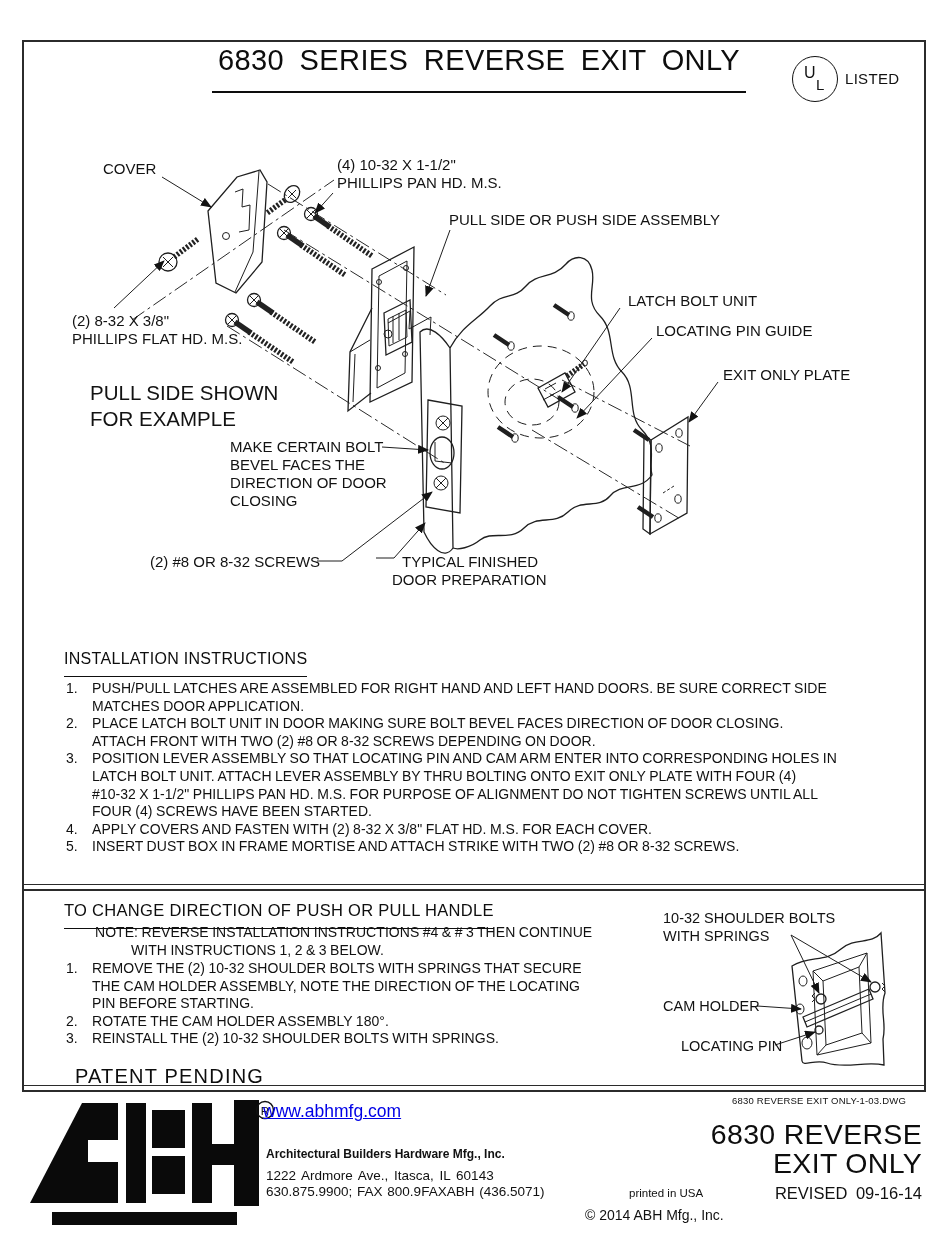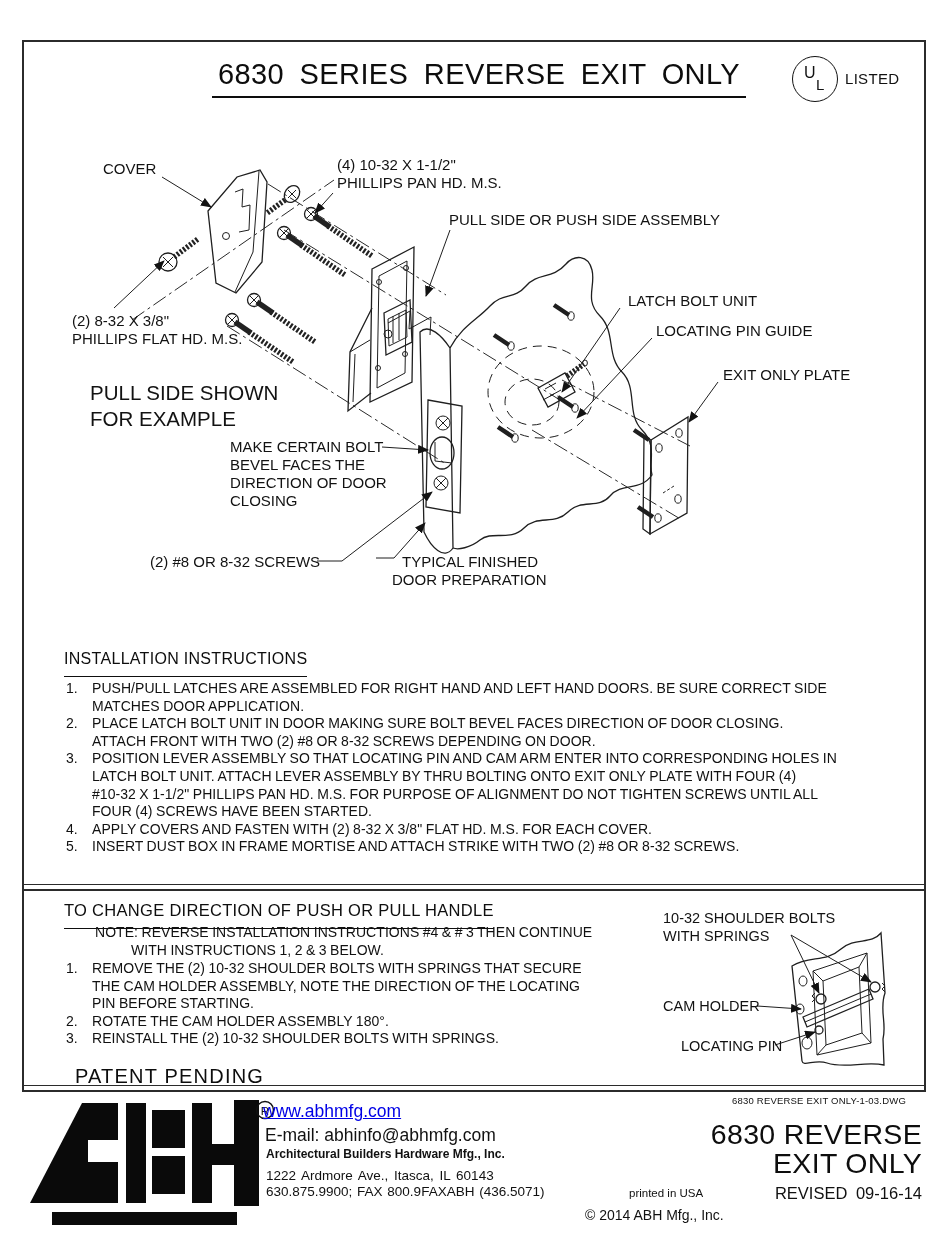--- a/index.html
+++ b/index.html
@@ -11,22 +11,22 @@
   .main-box {
     position:absolute; left:22px; top:40px; width:904px; height:1052px;
     border:2px solid #2b2b2b; background:#fff;
   }
   .hr { position:absolute; left:22px; width:904px; background:#2b2b2b; }
   .hr-a { top:884px; height:1px; }
   .hr-b { top:889px; height:2px; }
   .hr-c { top:1085px; height:1px; }
 
   .doc-title {
-    position:absolute; left:212px; top:58px; font-size:29px; letter-spacing:.4px;
-    word-spacing:7px; color:#0d0d0d; border-bottom:2.5px solid #0d0d0d; padding:0 6px 5px 6px;
+    position:absolute; left:212px; top:44px; font-size:29px; letter-spacing:.4px;
+    word-spacing:7px; color:#0d0d0d; border-bottom:2.5px solid #0d0d0d; padding:0 6px 14px 6px;
     white-space:nowrap;
   }
   .ul-mark { position:absolute; left:792px; top:56px; }
   .ul-circle { position:absolute; left:0; top:0; width:46px; height:46px; border:1.7px solid #111; border-radius:50%; }
   .ul-u { position:absolute; left:11px; top:7px; font-size:16px; }
   .ul-l { position:absolute; left:23px; top:19px; font-size:15px; }
   .ul-listed { position:absolute; left:53px; top:14px; font-size:15px; letter-spacing:.3px; }
 
   svg { position:absolute; }
   svg text { font-family:"Liberation Sans", sans-serif; fill:#121212; }
@@ -338,21 +338,20 @@
       <rect x="204" y="0" width="25" height="106"></rect>
       <rect x="22" y="112" width="185" height="13"></rect>
     </g>
     <g>
       <circle cx="235" cy="10" r="8.5" fill="none" stroke="#111" stroke-width="1.5"></circle>
       <text x="235" y="14.5" text-anchor="middle" font-size="11.5">R</text>
     </g>
   </svg>
 
   <a class="website" href="#">www.abhmfg.com</a>
-  <div class="email">E-mail:  abhinfo@abhmfg.com</div>
   <div class="company">Architectural Builders Hardware Mfg., Inc.</div>
   <div class="address">1222 Ardmore Ave.,  Itasca,  IL 60143</div>
   <div class="phone">630.875.9900;  FAX 800.9FAXABH  (436.5071)</div>
   <div class="copy-1">© 2014 ABH Mfg., Inc.</div>
   <div class="copy-2">printed in USA</div>
 
   <div class="product-block">
     <div class="product-line">6830 REVERSE</div>
     <div class="product-line">EXIT ONLY</div>
     <div class="revised">REVISED  09-16-14</div>

